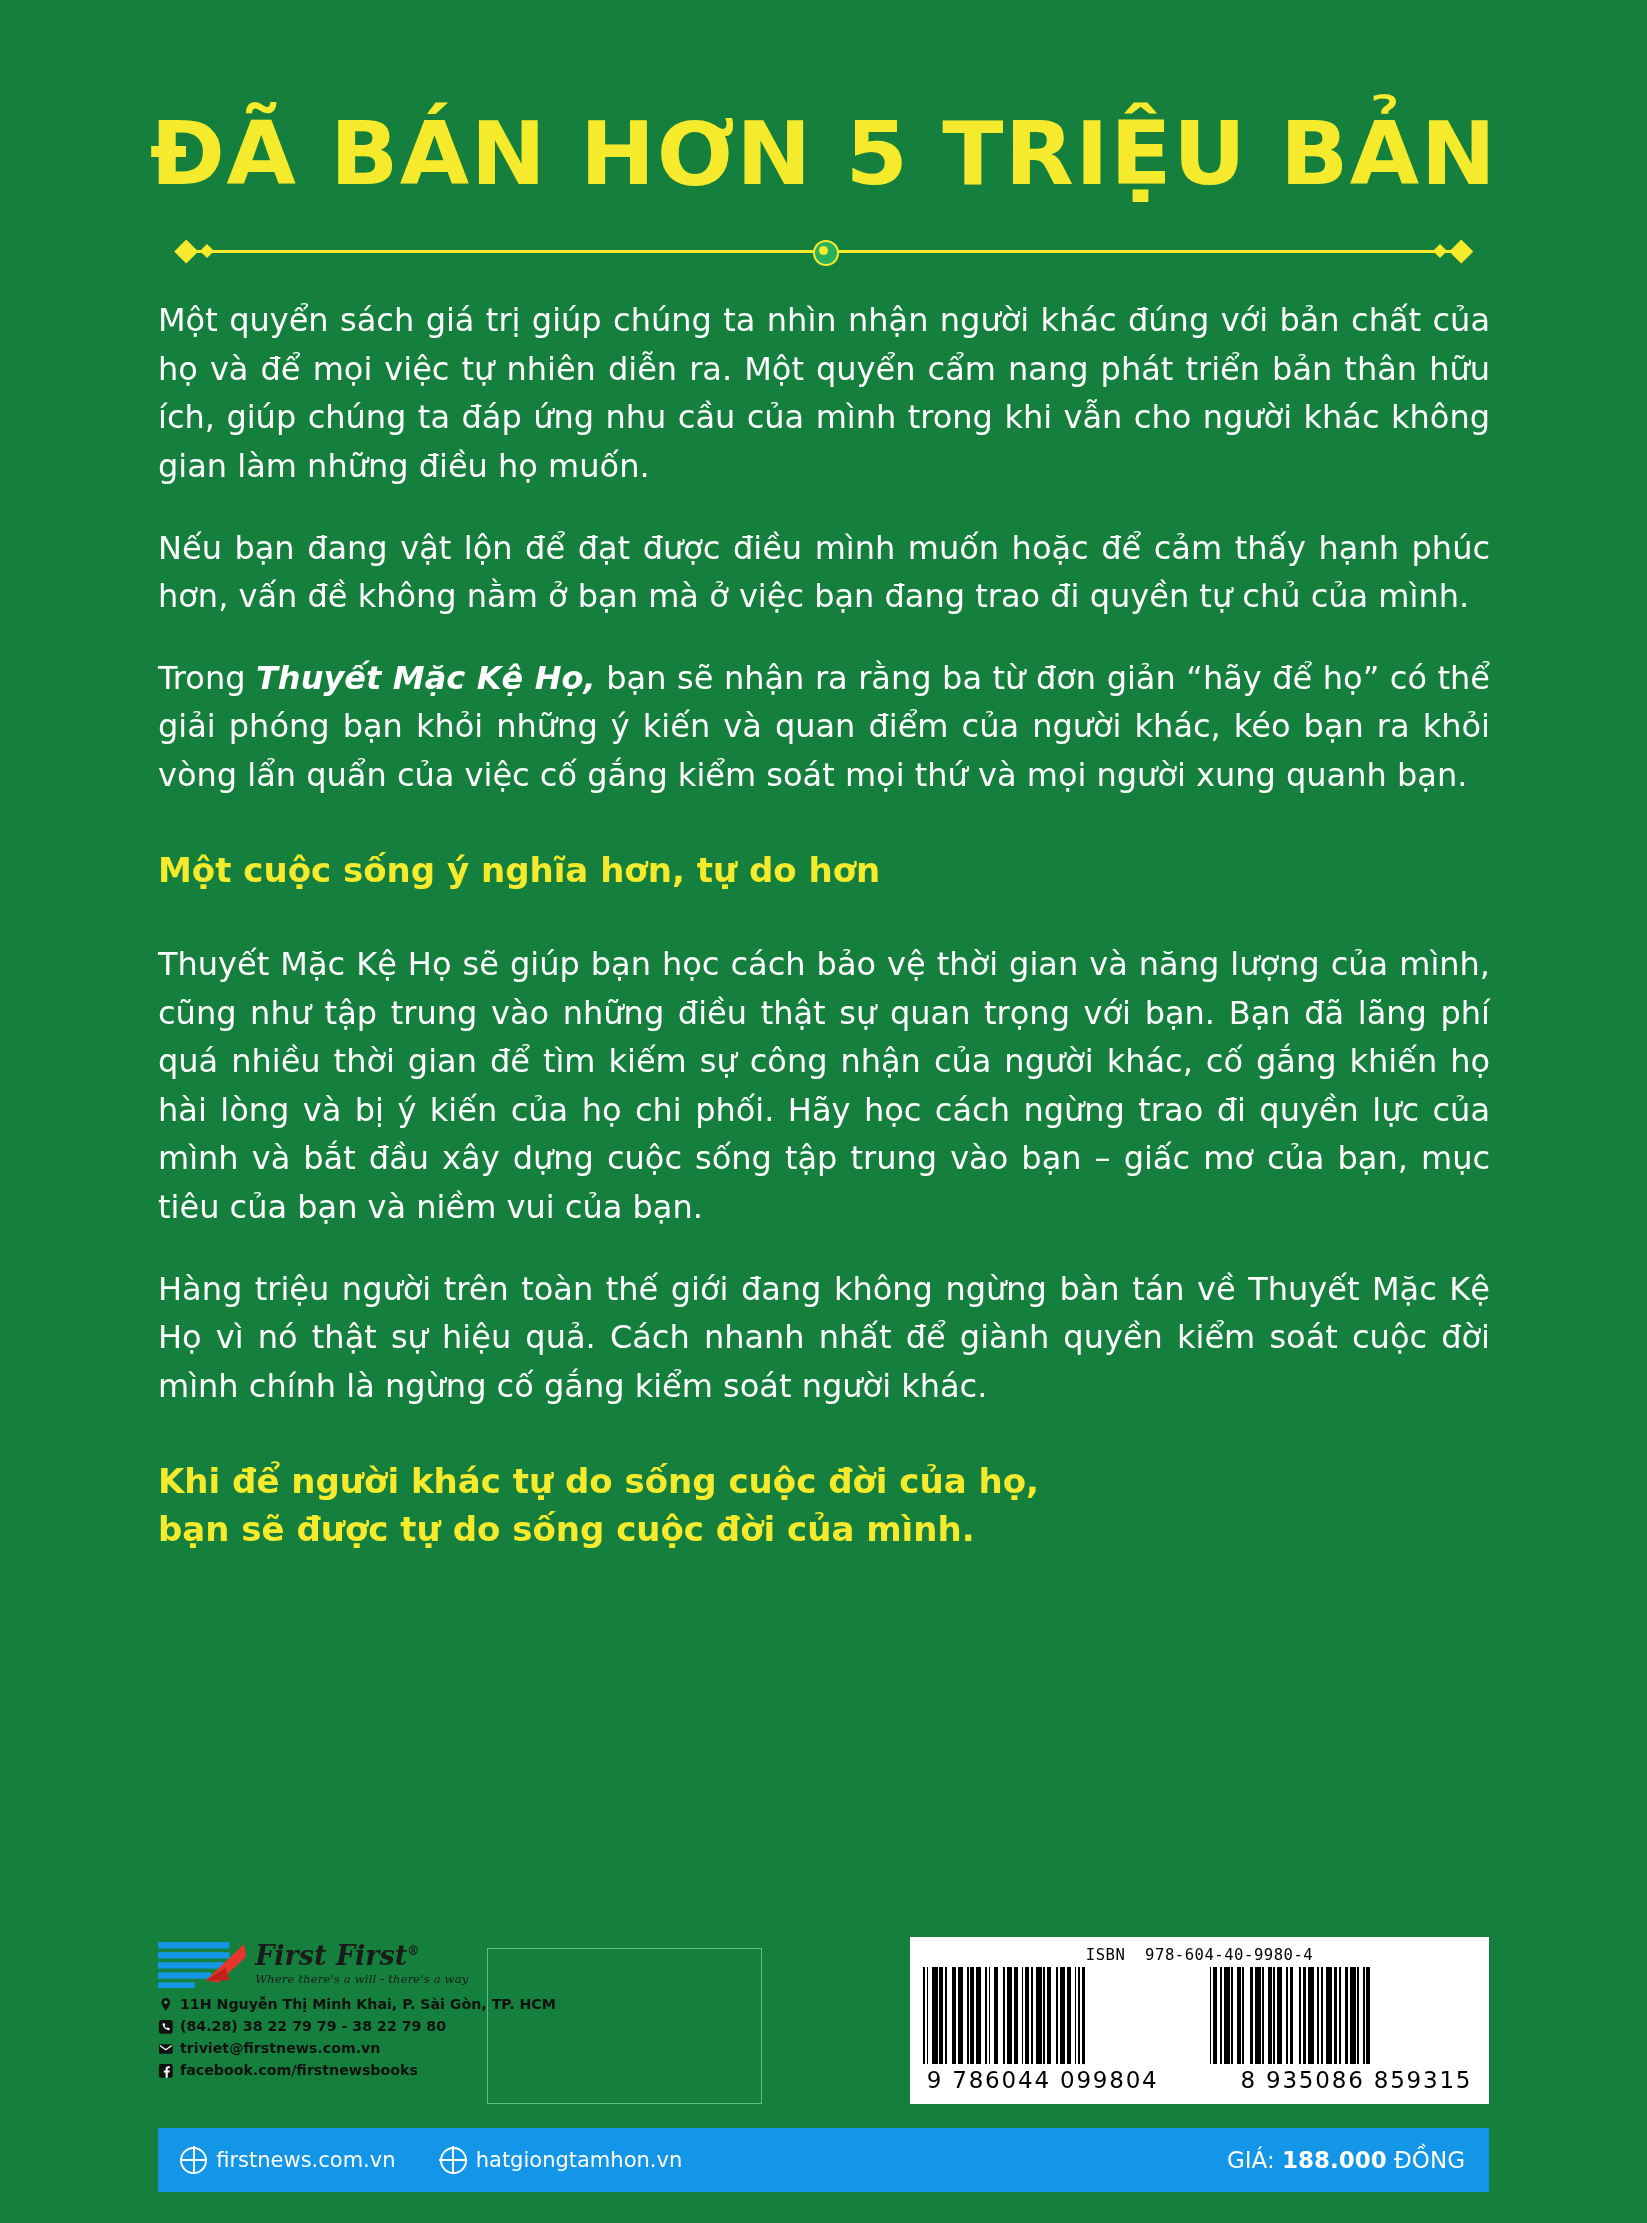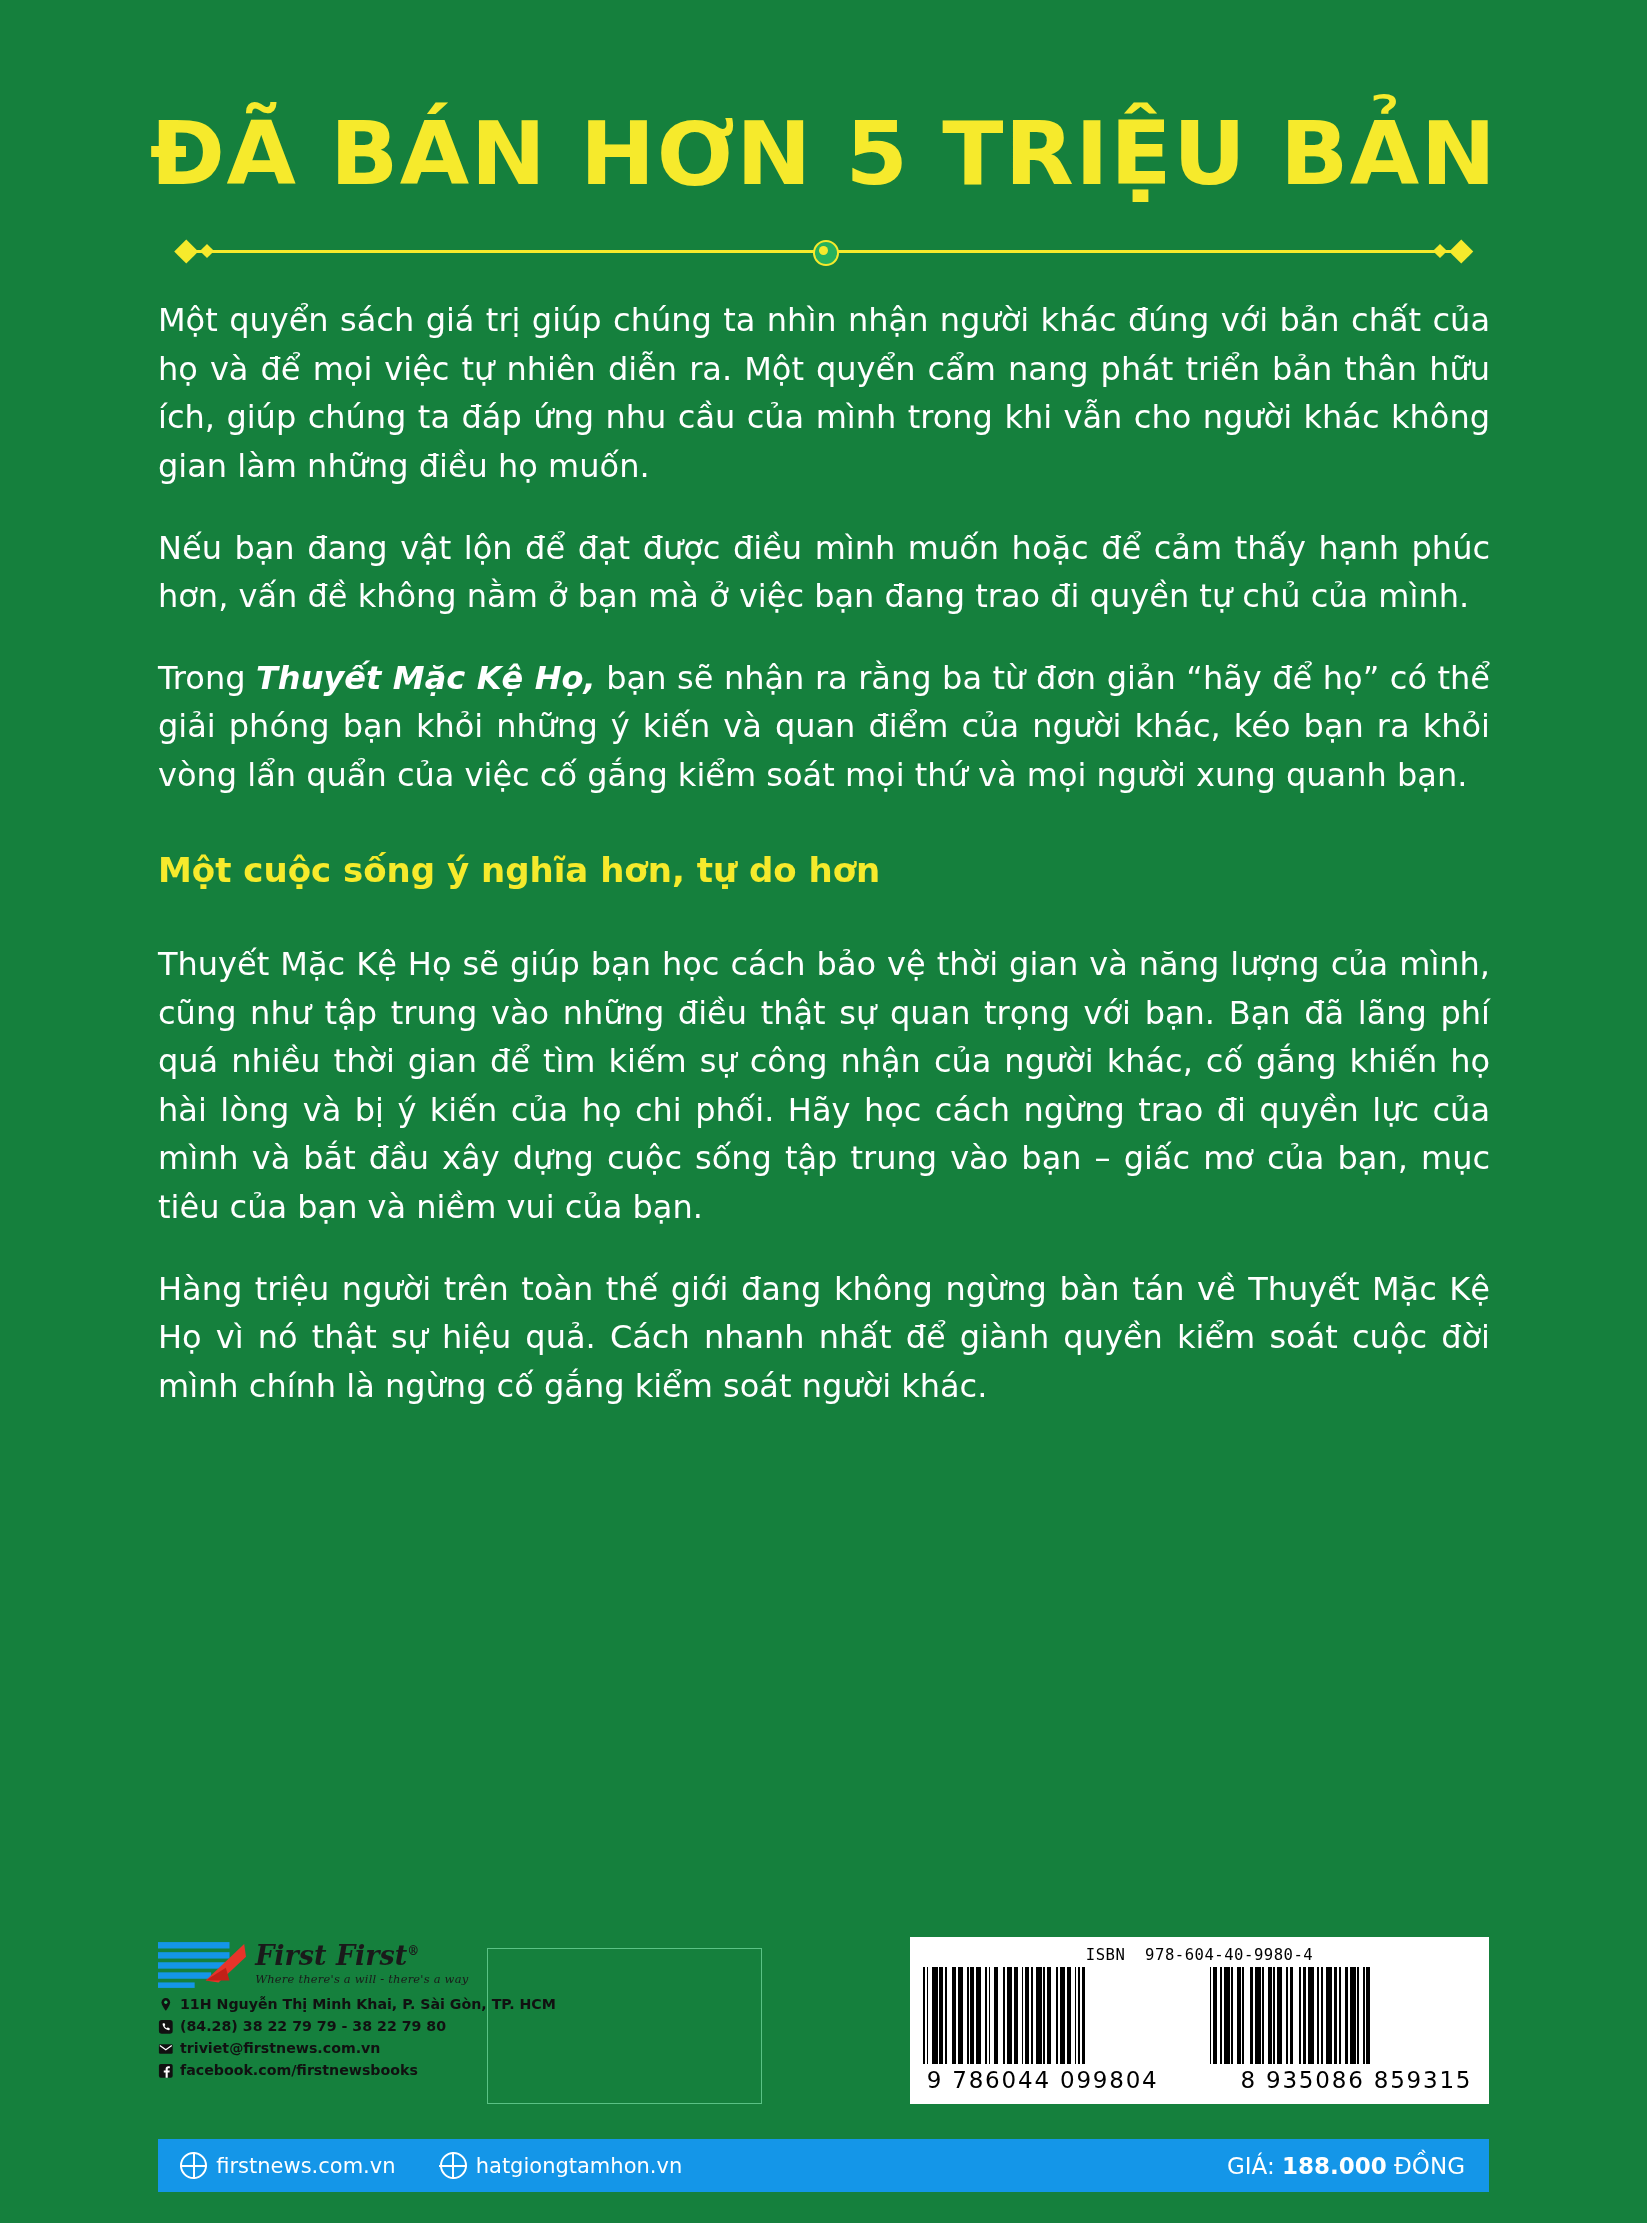--- a/index.html
+++ b/index.html
@@ -248,21 +248,21 @@
     margin-top: 2.8px;
     padding: 0 3.7px;
   }
 
   
   .bottom-bar {
     position: absolute;
     left: 158px;
     right: 158px;
     bottom: 31px;
-    height: 53px;
+    height: 64px;
     background: #1496e8;
     display: flex;
     align-items: center;
     color: #fff;
   }
   .bb-item {
     display: flex;
     align-items: center;
     gap: 9.2px;
     font-size: 21px;
@@ -339,20 +339,24 @@
     </div>
 
     <div class="spacer-sm"></div>
 
     <p class="para">Thuyết Mặc Kệ Họ sẽ giúp bạn học cách bảo vệ thời gian và năng lượng của mình, cũng như tập trung vào những điều thật sự quan trọng với bạn. Bạn đã lãng phí quá nhiều thời gian để tìm kiếm sự công nhận của người khác, cố gắng khiến họ hài lòng và bị ý kiến của họ chi phối. Hãy học cách ngừng trao đi quyền lực của mình và bắt đầu xây dựng cuộc sống tập trung vào bạn – giấc mơ của bạn, mục tiêu của bạn và niềm vui của bạn.</p>
 
     <p class="para">Hàng triệu người trên toàn thế giới đang không ngừng bàn tán về Thuyết Mặc Kệ Họ vì nó thật sự hiệu quả. Cách nhanh nhất để giành quyền kiểm soát cuộc đời mình chính là ngừng cố gắng kiểm soát người khác.</p>
 
     <div class="spacer-sm"></div>
 
+    <div class="highlight">
+      <div>Khi để người khác tự do sống cuộc đời của họ,</div>
+      <div>bạn sẽ được tự do sống cuộc đời của mình.</div>
+    </div>
 
   </div>
 
   <div class="footer">
 
     <div class="publisher">
       <div class="pub-logo-row">
         <div class="pub-mark">
           <svg width="88" height="50" viewBox="0 0 96 54" xmlns="http://www.w3.org/2000/svg">
             <rect x="0" y="2" width="78" height="7" fill="#1496e8"></rect>

